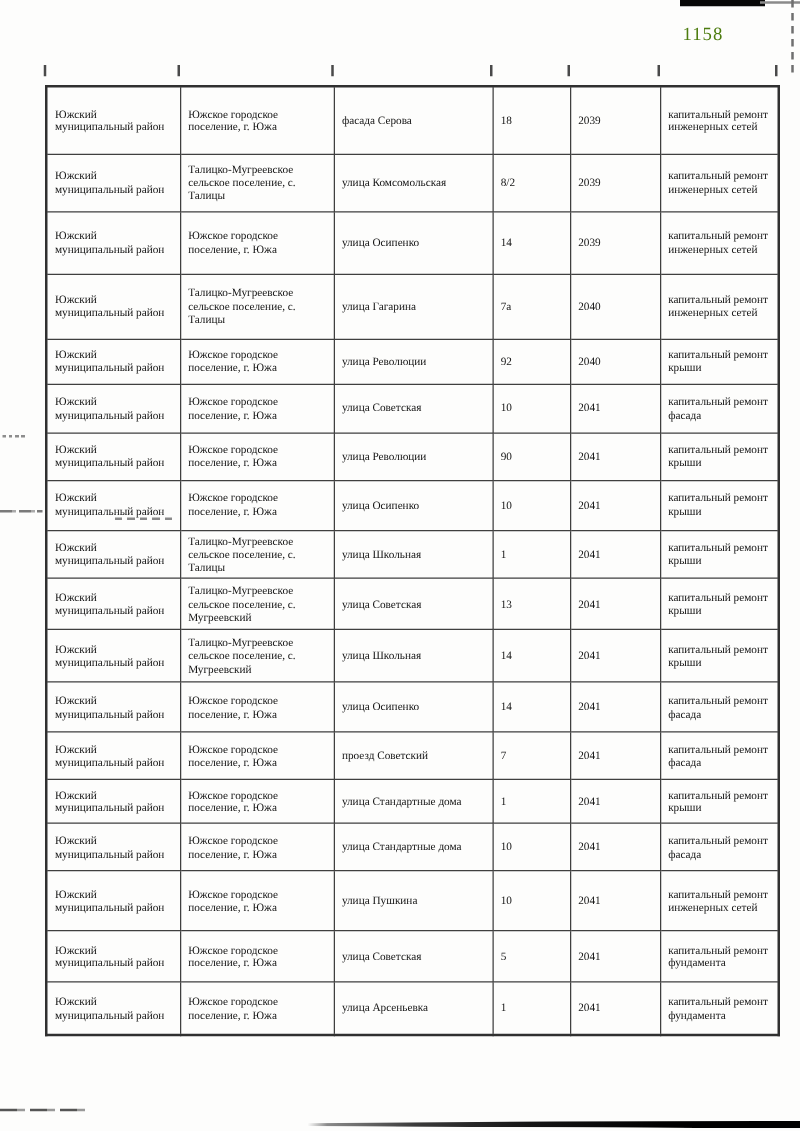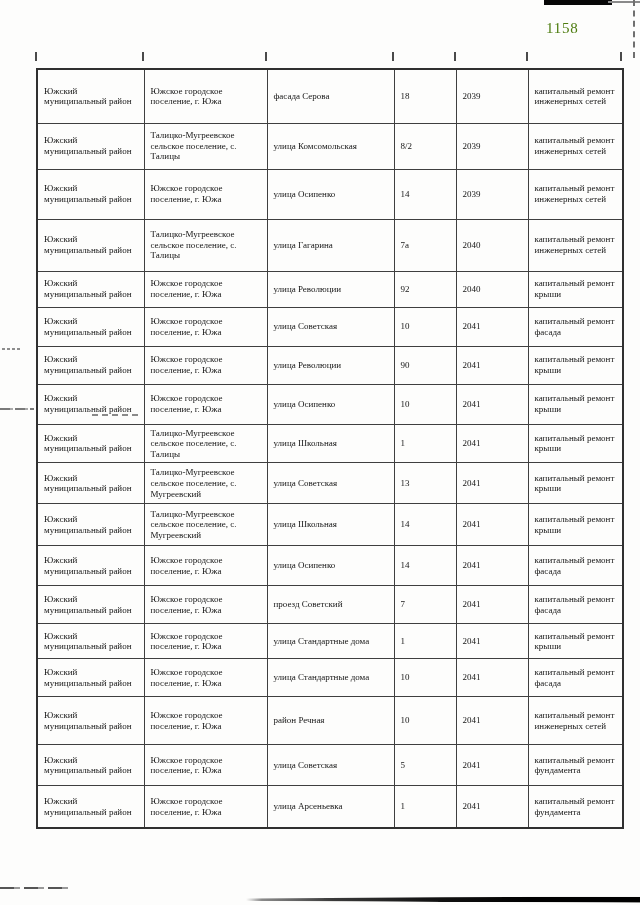--- a/index.html
+++ b/index.html
@@ -193,21 +193,21 @@
           <td class="col-district">Южский муниципальный район</td>
           <td class="col-settlement">Южское городское поселение, г. Южа</td>
           <td class="col-street">улица Стандартные дома</td>
           <td class="col-house">10</td>
           <td class="col-year">2041</td>
           <td class="col-work">капитальный ремонт фасада</td>
         </tr>
         <tr style="height: 48px;">
           <td class="col-district">Южский муниципальный район</td>
           <td class="col-settlement">Южское городское поселение, г. Южа</td>
-          <td class="col-street">район Речная</td>
+          <td class="col-street">улица Пушкина</td>
           <td class="col-house">10</td>
           <td class="col-year">2041</td>
           <td class="col-work">капитальный ремонт инженерных сетей</td>
         </tr>
         <tr style="height: 41px;">
           <td class="col-district">Южский муниципальный район</td>
           <td class="col-settlement">Южское городское поселение, г. Южа</td>
           <td class="col-street">улица Советская</td>
           <td class="col-house">5</td>
           <td class="col-year">2041</td>

